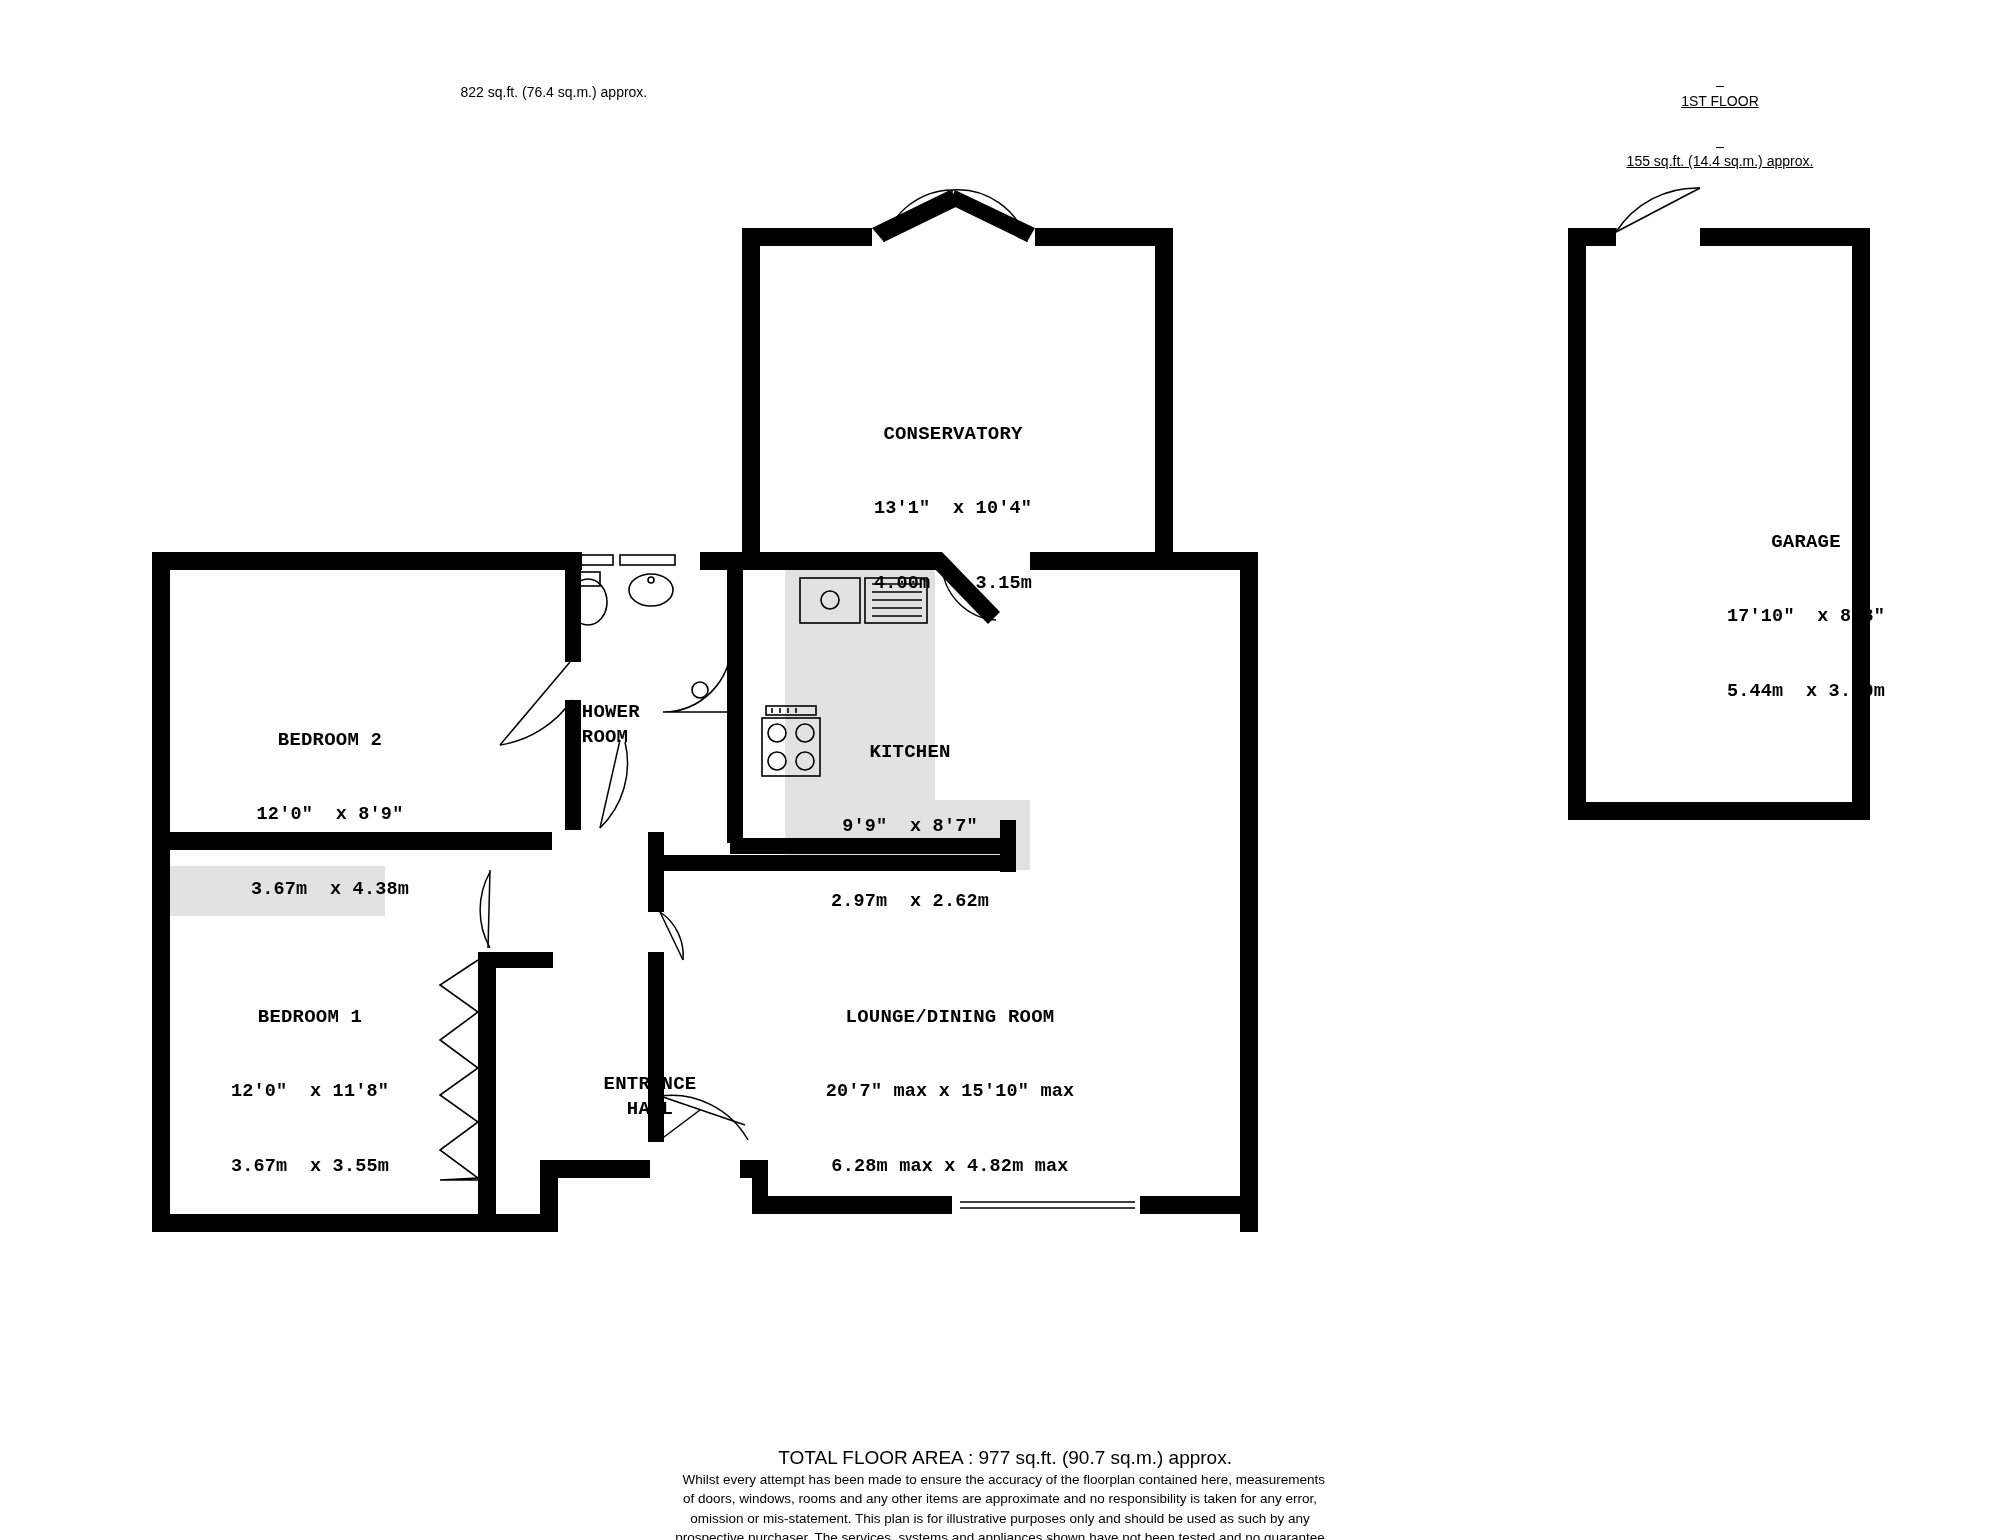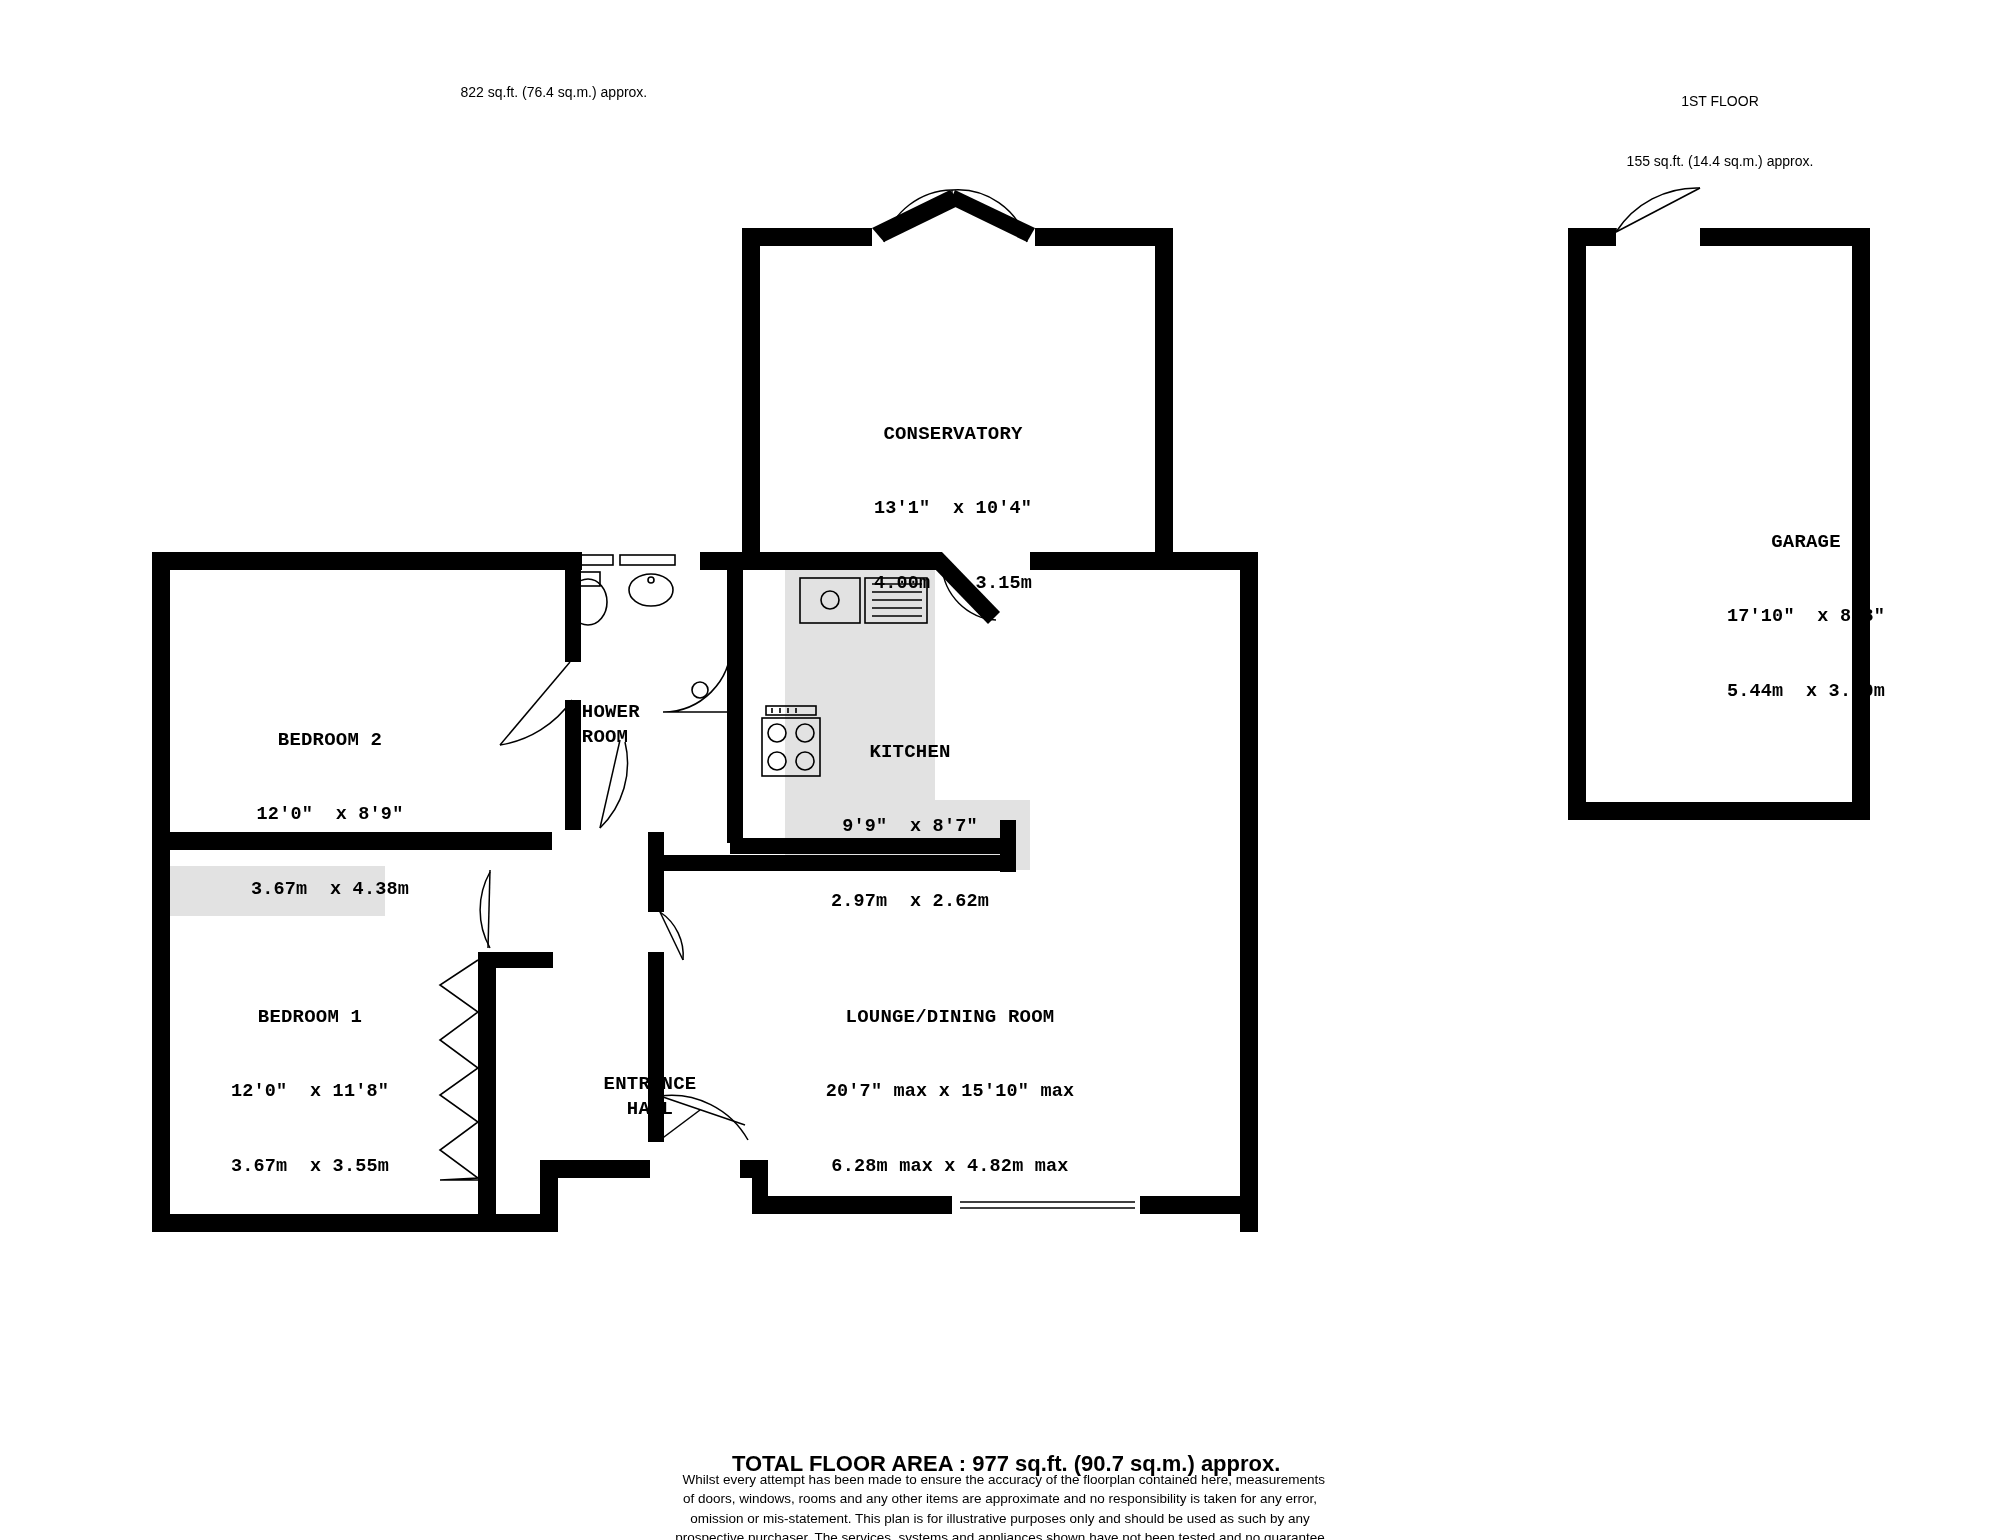--- a/index.html
+++ b/index.html
@@ -39,23 +39,22 @@
     font-weight: bold;
     font-size: 18.5px;
   }
   .hdr {
     font-size: 14px;
     font-weight: normal;
     text-align: center;
     line-height: 1.45;
   }
   .footer-total {
-    font-size: 22px;
-    text-align: center;
-    font-weight: bold;
+    font-size: 19px;
+    text-align: center;
   }
   .footer-disc {
     font-size: 13.5px;
     text-align: center;
     line-height: 1.45;
   }
   .footer-made {
     font-size: 13.5px;
     text-align: center;
   }
@@ -248,21 +247,21 @@
       <path d="M1616,232 A 96,96 0 0 1 1700,188"></path>
       <line x1="1700" y1="188" x2="1616" y2="232"></line>
     </g>
   </g>
 </svg>
 
 <div class="lbl hdr" style="left:380px; top:62px; width:340px;">
   <span>822 sq.ft. (76.4 sq.m.) approx.</span>
 </div>
 
-<div class="lbl hdr" style="left:1530px; top:50px; width:380px;">
+<div class="lbl hdr" style="left:1530px; top:50px; width:380px;text-decoration:underline;">
   <div>1ST FLOOR</div>
   <div>155 sq.ft. (14.4 sq.m.) approx.</div>
 </div>
 
 <div class="lbl room-label" style="left:803px; top:372px; width:300px;">
   <div>CONSERVATORY</div>
   <div class="dims">13'1"  x 10'4"</div>
   <div class="dims">4.00m  x 3.15m</div>
 </div>
 

